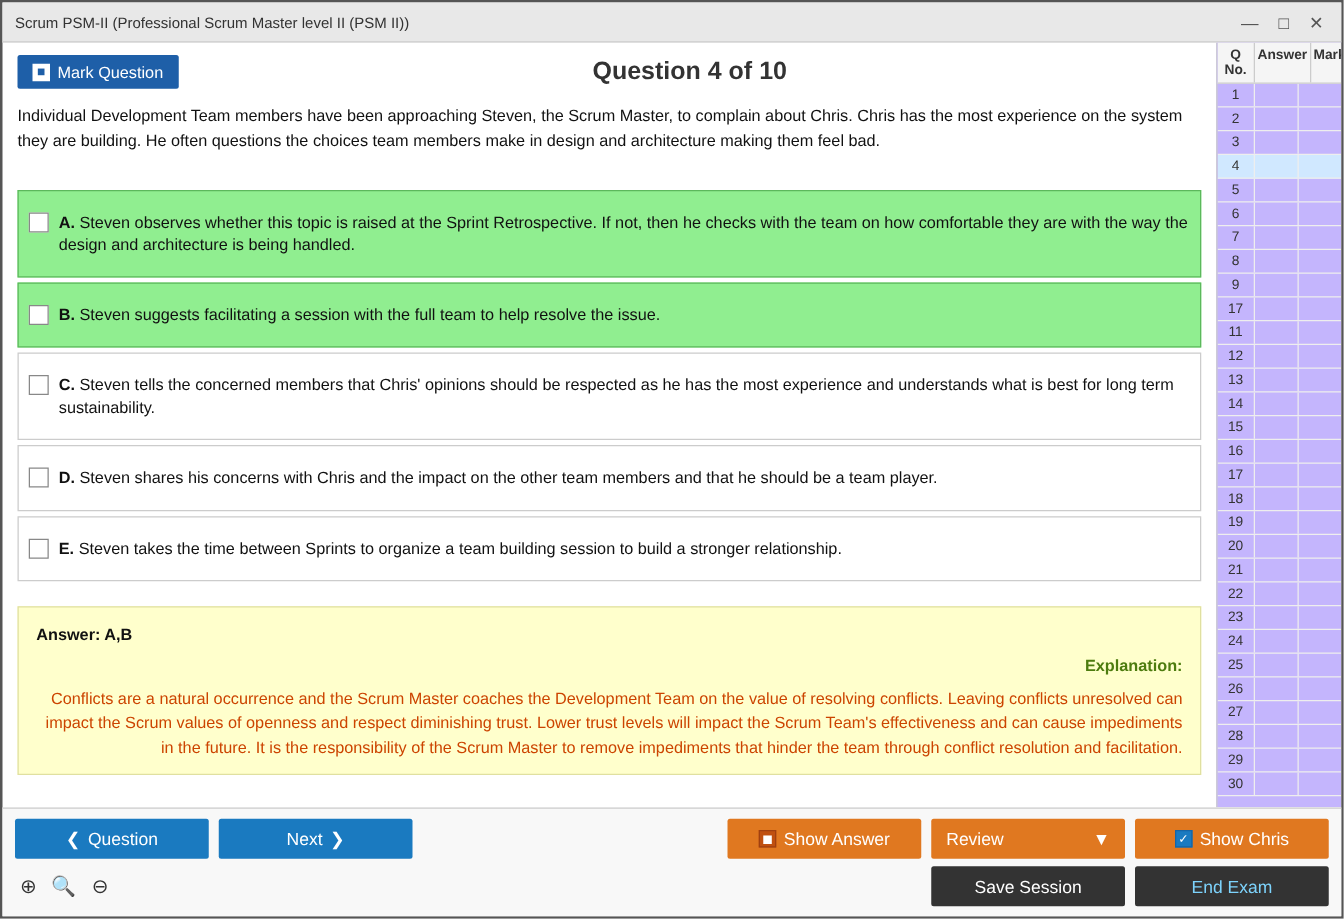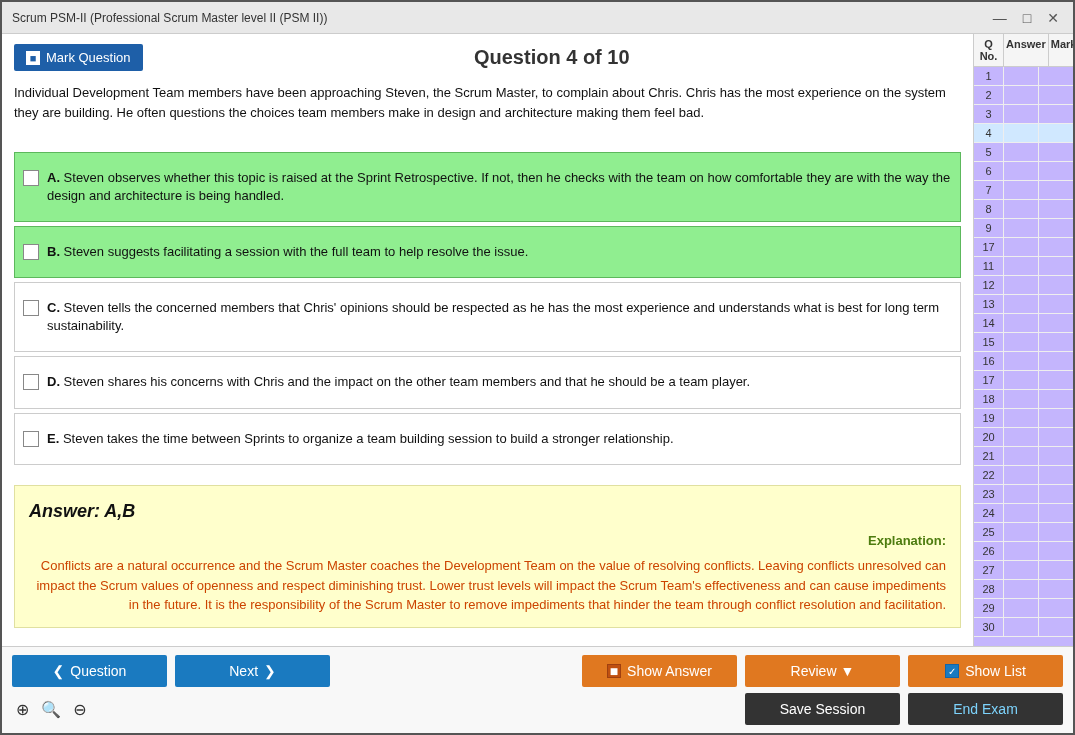--- a/index.html
+++ b/index.html
@@ -132,24 +132,23 @@
     }
     .answer-box {
       background: #ffffcc;
       border: 1px solid #e0e0a0;
       padding: 12px 14px;
       margin-top: 6px;
       line-height: 1.5;
     }
     .answer-box .answer-label {
       font-weight: bold;
-      font-size: 18px;
+      font-size: 13px;
       color: #111;
       margin-bottom: 6px;
-      font-style: italic;
     }
     .answer-box .explanation-label {
       font-weight: bold;
       font-size: 13px;
       color: #4d7c0f;
       margin-bottom: 6px;
       text-align: right;
     }
     .answer-box .explanation-text {
       font-size: 13px;
@@ -252,21 +251,21 @@
       color: white;
       border: none;
       padding: 8px 12px;
       font-size: 14px;
       cursor: pointer;
       display: flex;
       align-items: center;
       gap: 4px;
       border-radius: 2px;
       width: 155px;
-      justify-content: center;
+      justify-content: space-between;
     }
     .show-list-btn {
       background: #e07820;
       color: white;
       border: none;
       padding: 8px 0;
       width: 155px;
       font-size: 14px;
       cursor: pointer;
       display: flex;
@@ -584,21 +583,21 @@
       <button class="show-answer-btn">
         <span class="show-answer-icon">■</span>
         <span>Show Answer</span>
       </button>
       <button class="review-btn">
         <span>Review</span>
         <span>▼</span>
       </button>
       <button class="show-list-btn">
         <span class="checkmark-icon">✓</span>
-        <span>Show List</span>
+        <span>Show Chris</span>
       </button>
     </div>
     <div class="bottom-row2">
       <div class="zoom-controls">
         <button class="zoom-btn">⊕</button>
         <button class="zoom-btn">🔍</button>
         <button class="zoom-btn">⊖</button>
       </div>
       <div class="spacer"></div>
       <button class="save-session-btn">

